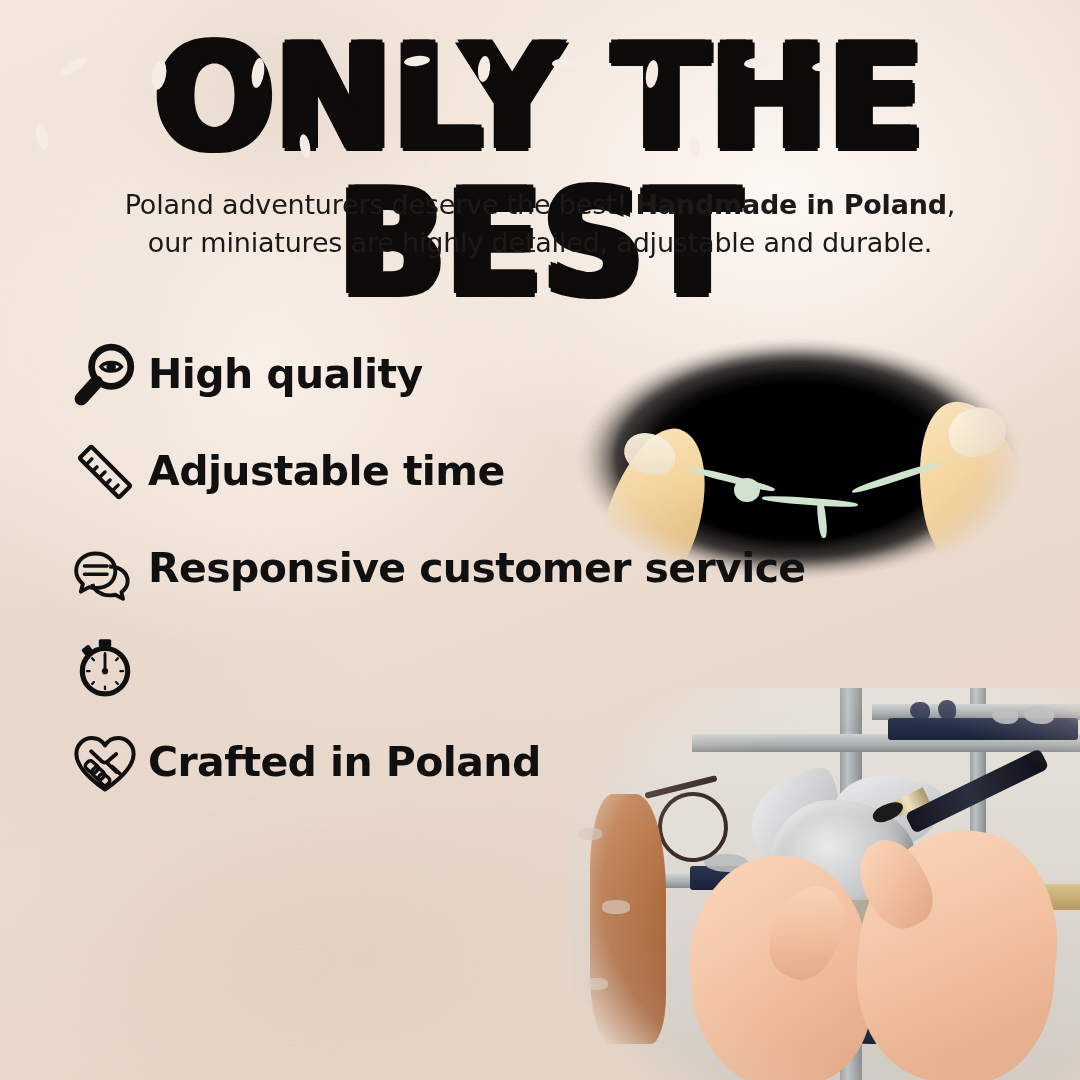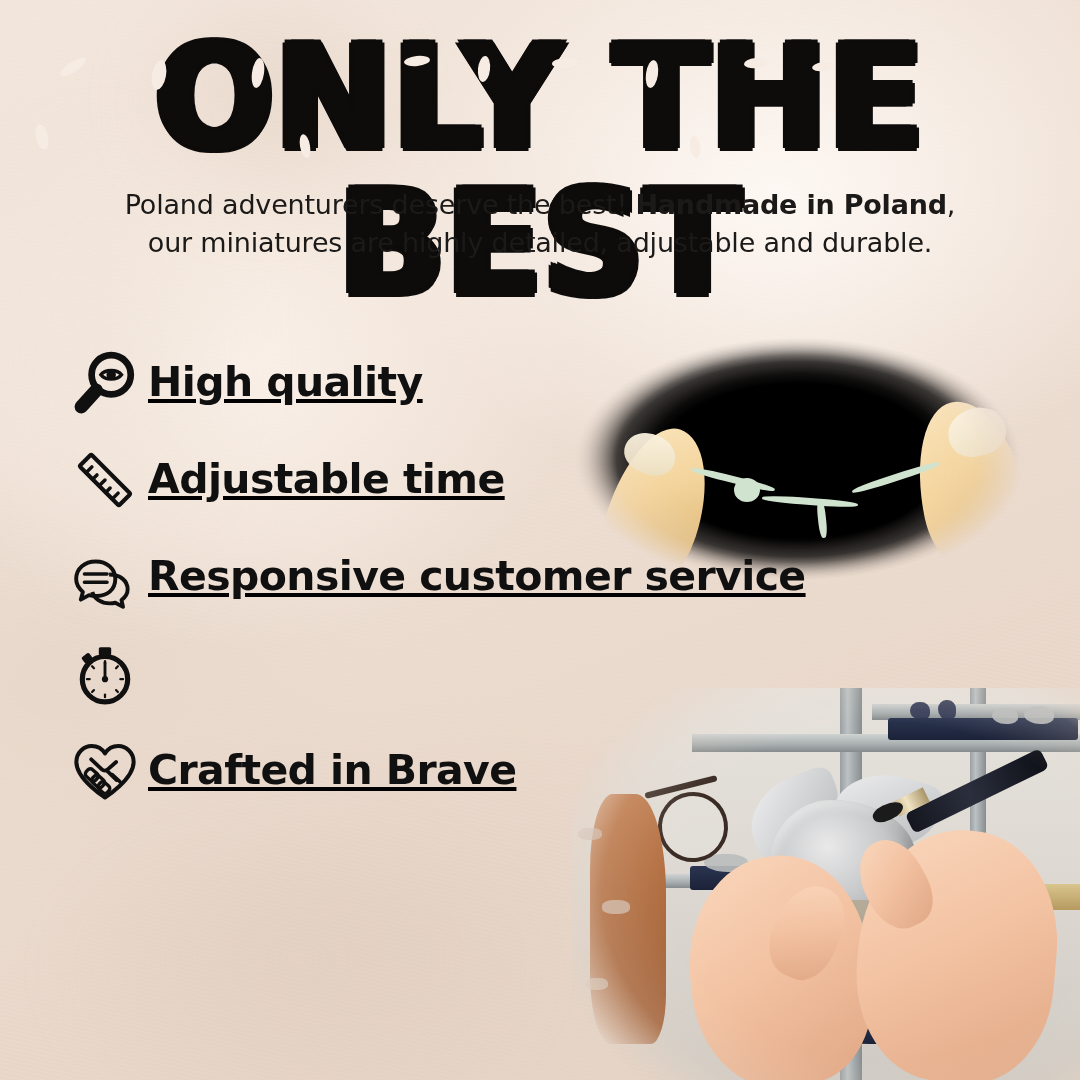--- a/index.html
+++ b/index.html
@@ -231,24 +231,23 @@
   .mint-part {
     position: absolute;
     background: #cfe3cf;
     border-radius: 40%;
   }
 
   
   .features {
     position: absolute;
     left: 62px;
-    top: 334px;
+    top: 326px;
     z-index: 5;
     width: 720px;
-    text-decoration: underline;
   }
   .feature-row {
     display: flex;
     align-items: center;
     height: 97px;
   }
   .feature-icon {
     width: 86px;
     min-width: 86px;
     height: 82px;
@@ -450,17 +449,17 @@
           <path d="M20 21 L30 30.5 C31.6 32, 34 32, 35.6 30.5 L43.5 23.5" fill="none" stroke="#111010" stroke-width="3.6" stroke-linecap="round" stroke-linejoin="round"></path>
           <path d="M34.5 31.5 L44 40.5" fill="none" stroke="#111010" stroke-width="3.6" stroke-linecap="round"></path>
           <g stroke="#111010" stroke-width="3.2" stroke-linejoin="round" fill="none">
             <rect x="14.5" y="31.5" width="12" height="8.6" rx="3.2" transform="rotate(42 20.5 35.8)"></rect>
             <rect x="20.5" y="37.5" width="12" height="8.6" rx="3.2" transform="rotate(42 26.5 41.8)"></rect>
             <rect x="26.5" y="43.5" width="11" height="8.2" rx="3.2" transform="rotate(42 32 47.6)"></rect>
           </g>
           <path d="M40 35.5 L47 42" fill="none" stroke="#111010" stroke-width="3.4" stroke-linecap="round"></path>
         </svg>
       </div>
-      <div class="feature-label">Crafted in Brave</div>
+      <div class="feature-label">Crafted in Poland</div>
     </div>
 
   </div>
 </div>
 
 </body></html>

